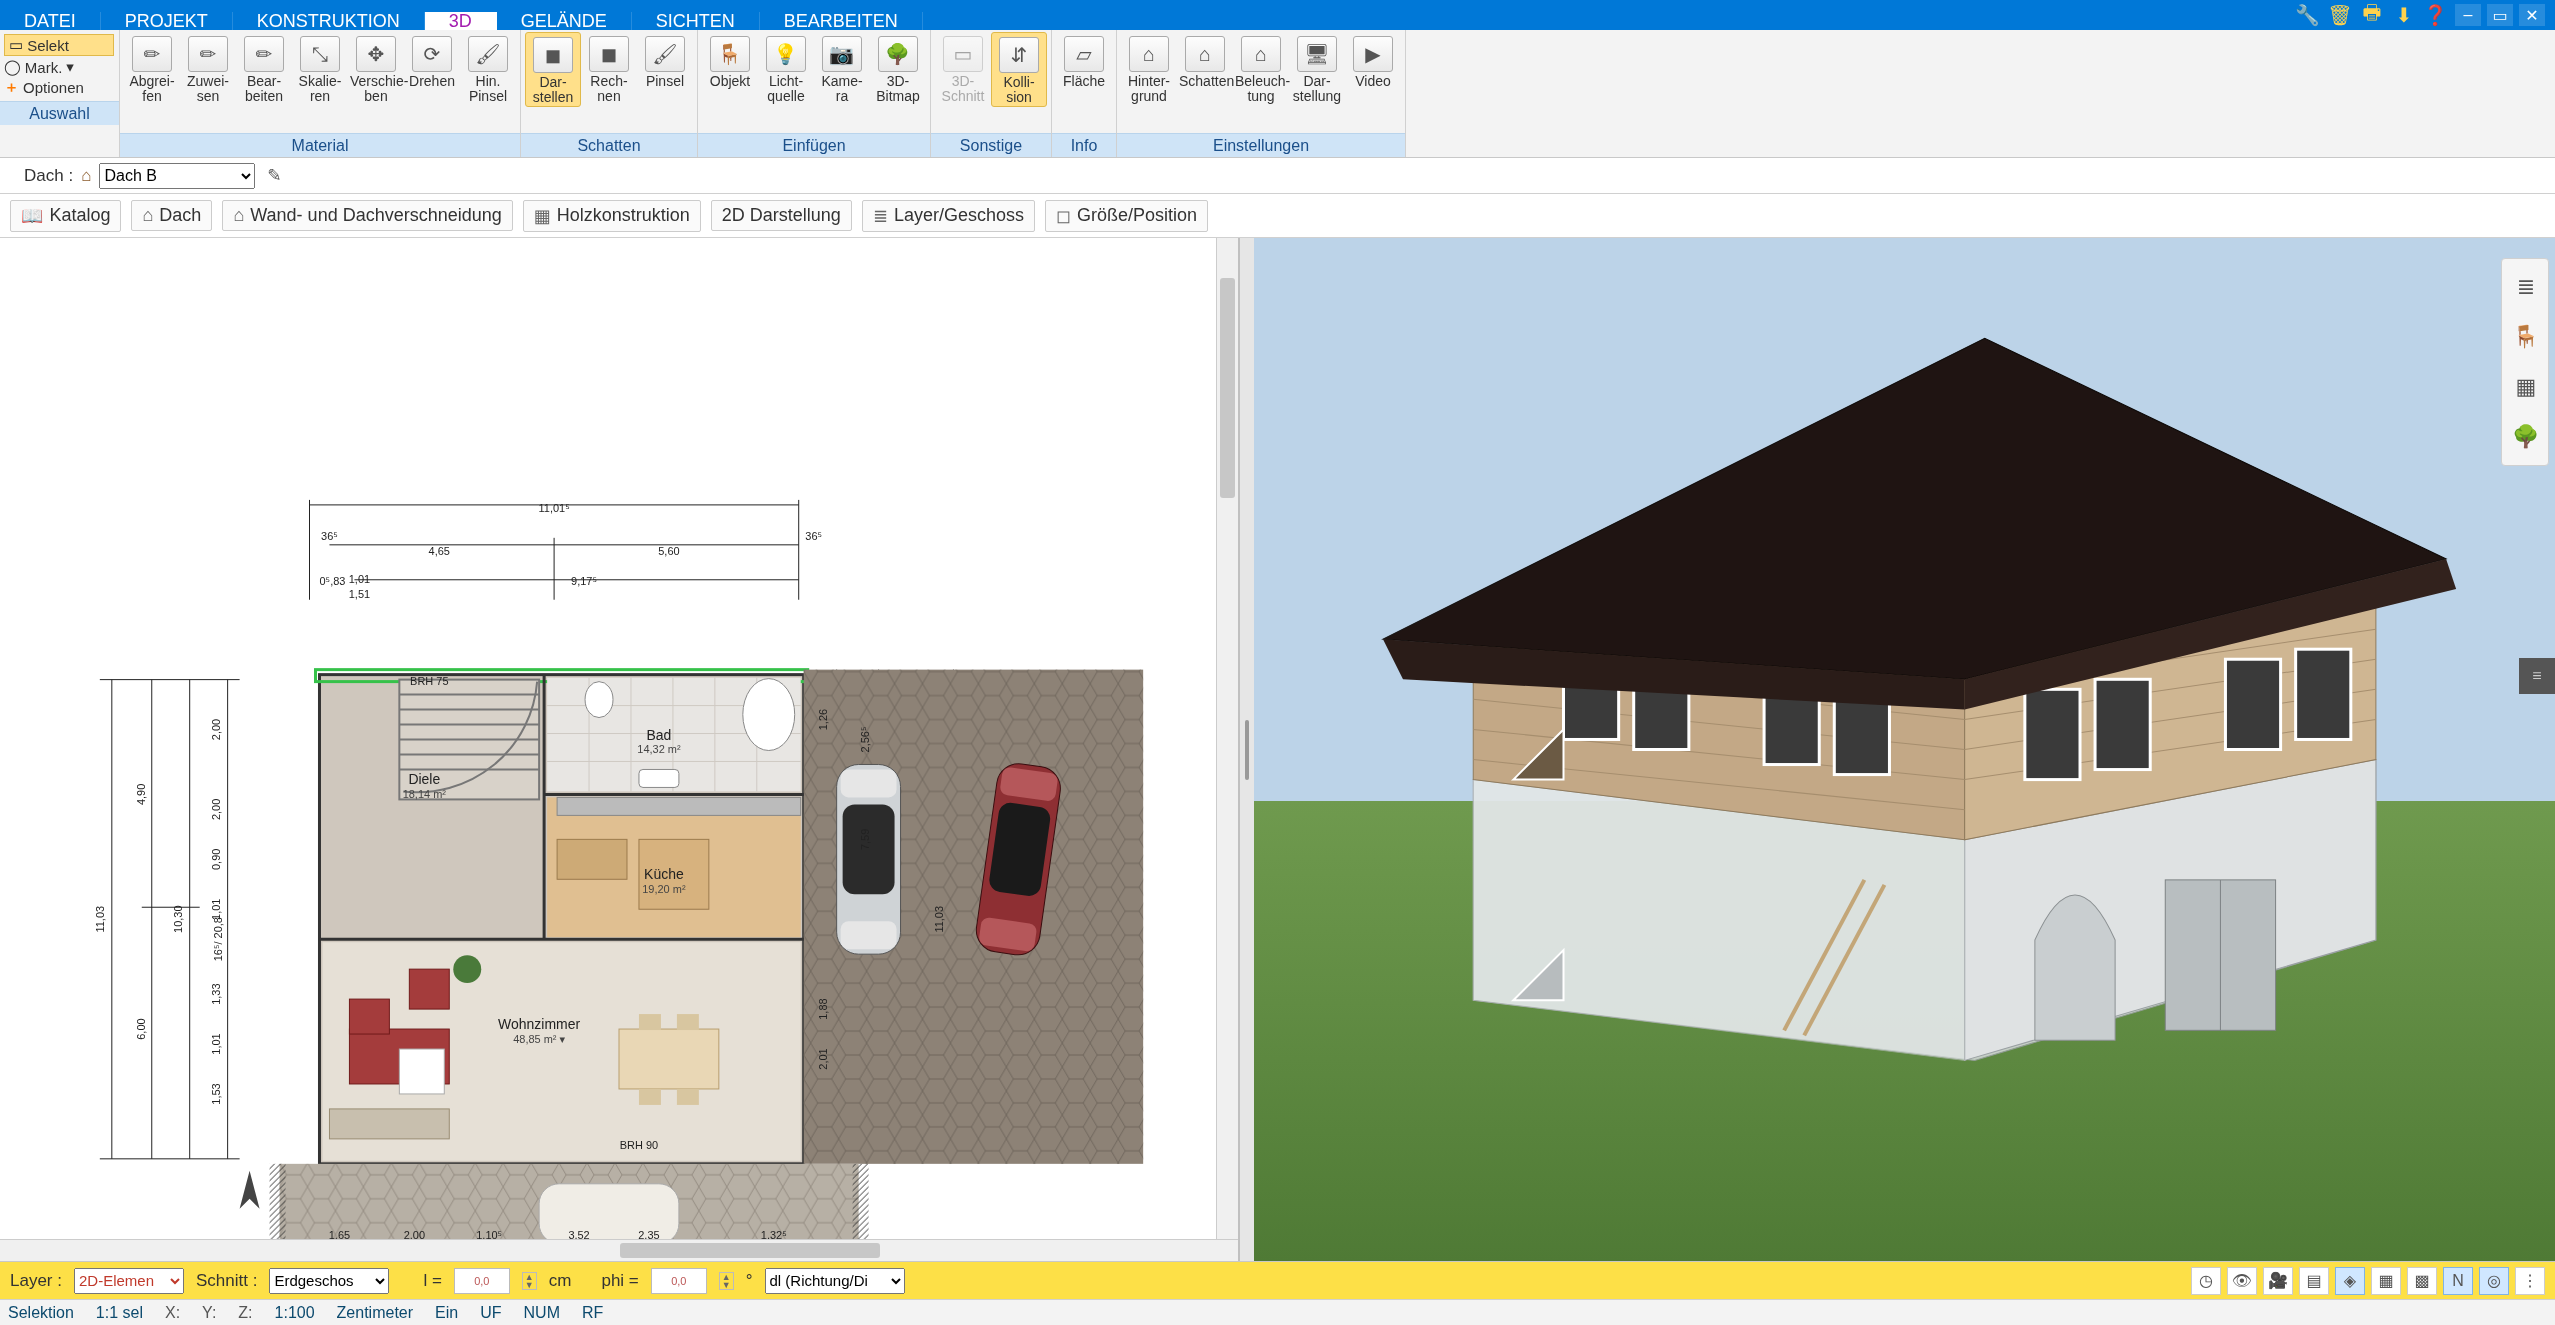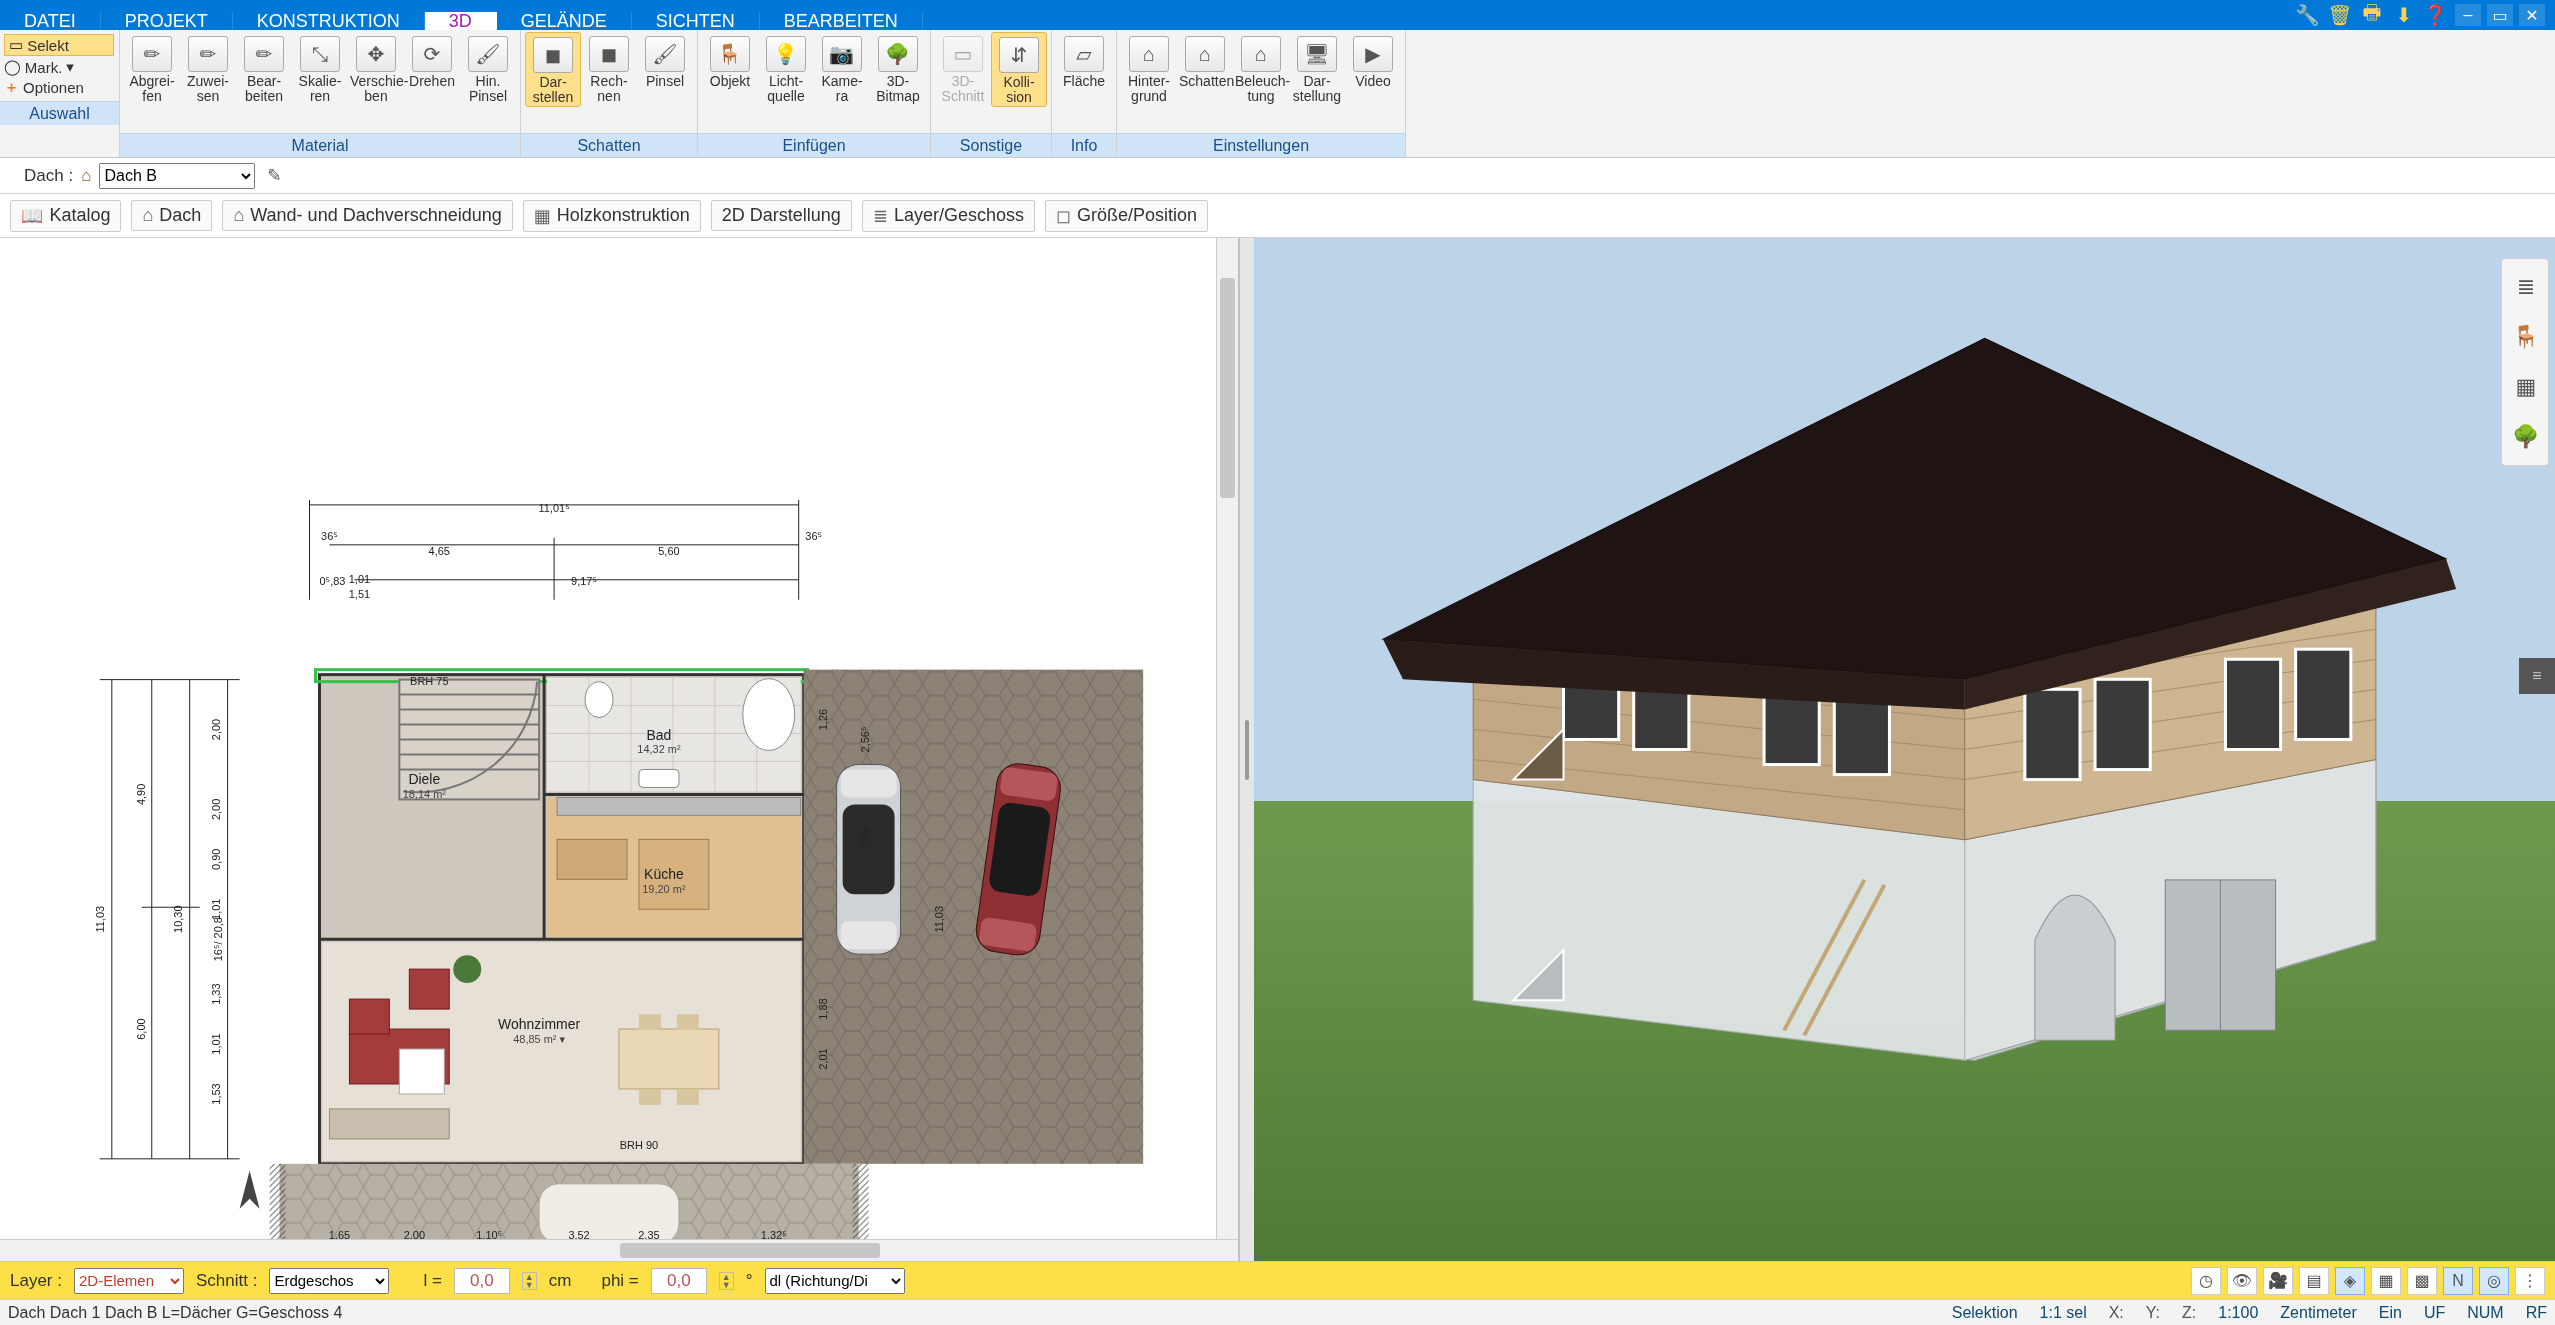--- a/index.html
+++ b/index.html
@@ -63,21 +63,21 @@
 .room-label { font-size: 14px; fill: #222; text-anchor: middle; }
 .room-sub { font-size: 11px; fill: #444; text-anchor: middle; }
 .dim-text { font-size: 11px; fill: #222; text-anchor: middle; }
 
 
 .house { position: absolute; inset: 0; }
 
 
 .parambar { height: 38px; border-top: 1px solid #c8c8c8; display: flex; align-items: center; gap: 12px; padding: 0 10px; font-size: 17px; color: #333; background: #fde047; }
 .parambar select { height: 26px; font-size: 15px; }
-.parambar input[type=text] { width: 56px; height: 26px; font-size: 17px; text-align: center; color: #b55; background: #fff; border: 1px solid #bbb; }
+.parambar input[type=text] { width: 56px; height: 26px; font-size: 11px; text-align: center; color: #b55; background: #fff; border: 1px solid #bbb; }
 .parambar .spin { display: inline-flex; flex-direction: column; line-height: 8px; font-size: 9px; color: #666; border: 1px solid #bbb; }
 .parambar .spin span { padding: 0 2px; cursor: pointer; }
 .parambar .iconrow { display: flex; gap: 6px; margin-left: auto; }
 .parambar .ib { width: 30px; height: 28px; display: flex; align-items: center; justify-content: center; border: 1px solid #ccc; background: #fff; font-size: 16px; color: #555; cursor: pointer; }
 .parambar .ib.active { background: #d0e7ff; border-color: #7fb3e6; }
 
 
 .statusbar { height: 26px; background: #f3f3f3; border-top: 1px solid #d0d0d0; display: flex; align-items: center; font-size: 16px; color: #333; padding: 0 8px; gap: 22px; }
 .statusbar .left { flex: 1; }
 .statusbar .cell { color: #0c4a6e; }
@@ -600,21 +600,20 @@
       <div class="ib active">◈</div>
       <div class="ib">▦</div>
       <div class="ib">▩</div>
       <div class="ib active">N</div>
       <div class="ib active">◎</div>
       <div class="ib">⋮</div>
     </div>
 </div>
 
 <div class="statusbar">
-  <span class="left">Dach Dach 1 Dach B L=Dächer G=Geschoss 4</span>
   <span class="cell">Selektion</span>
   <span class="cell">1:1 sel</span>
   <span class="lbl">X:</span>
   <span class="lbl">Y:</span>
   <span class="lbl">Z:</span>
   <span class="cell">1:100</span>
   <span class="cell">Zentimeter</span>
   <span class="cell">Ein</span>
   <span class="cell">UF</span>
   <span class="cell">NUM</span>

